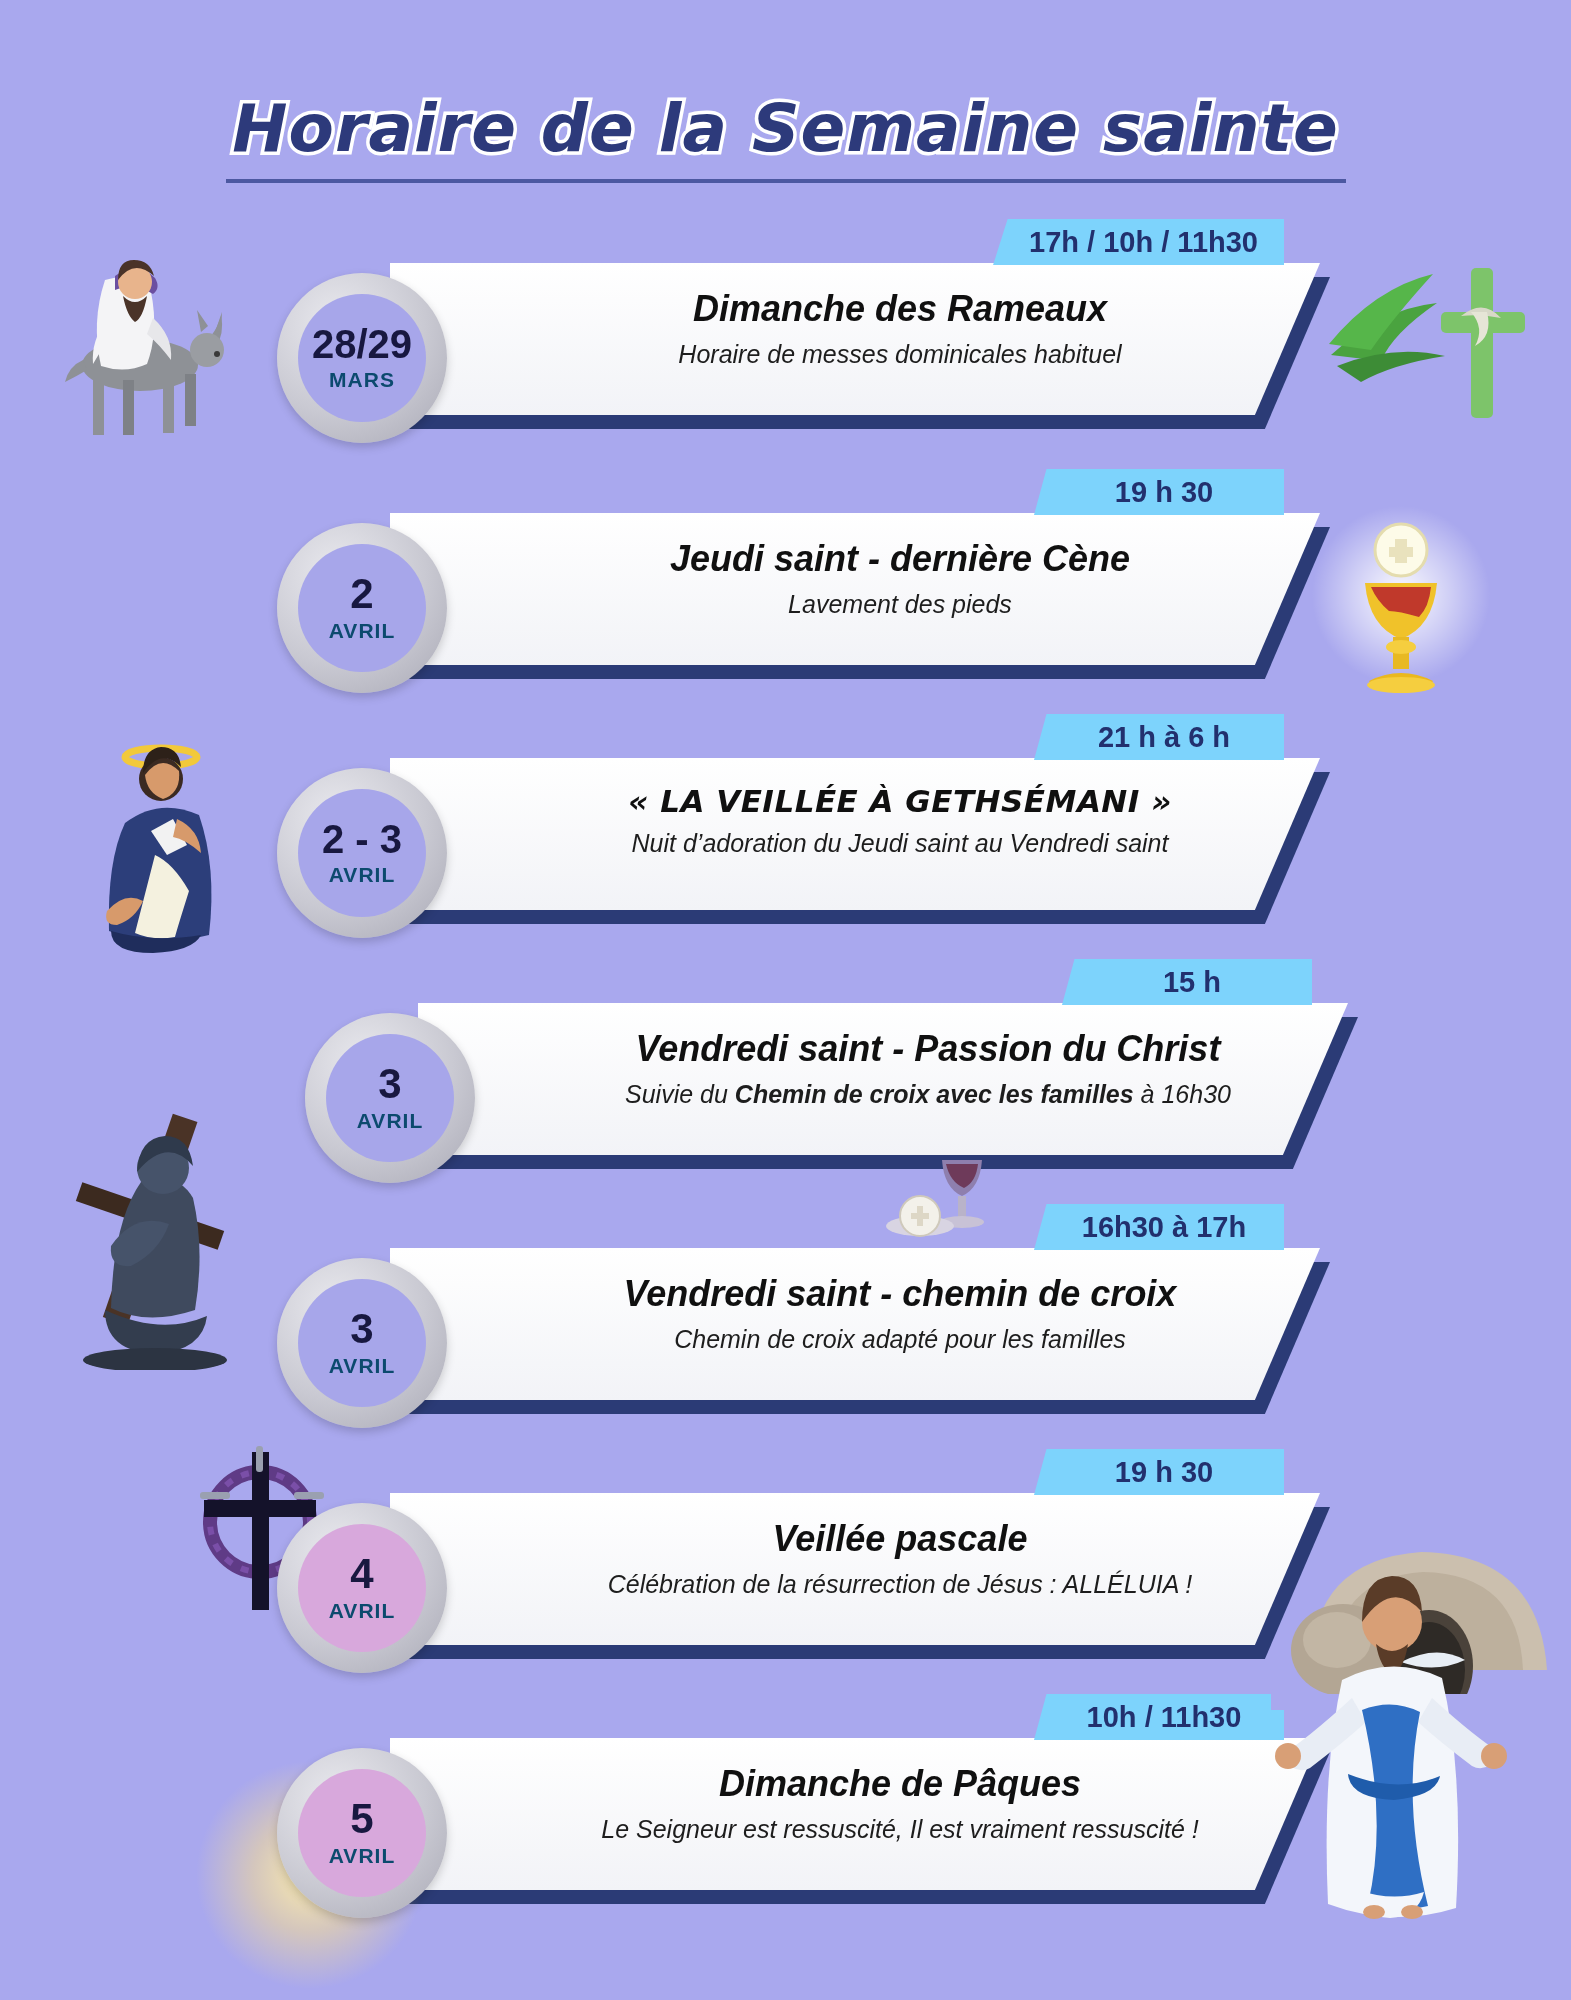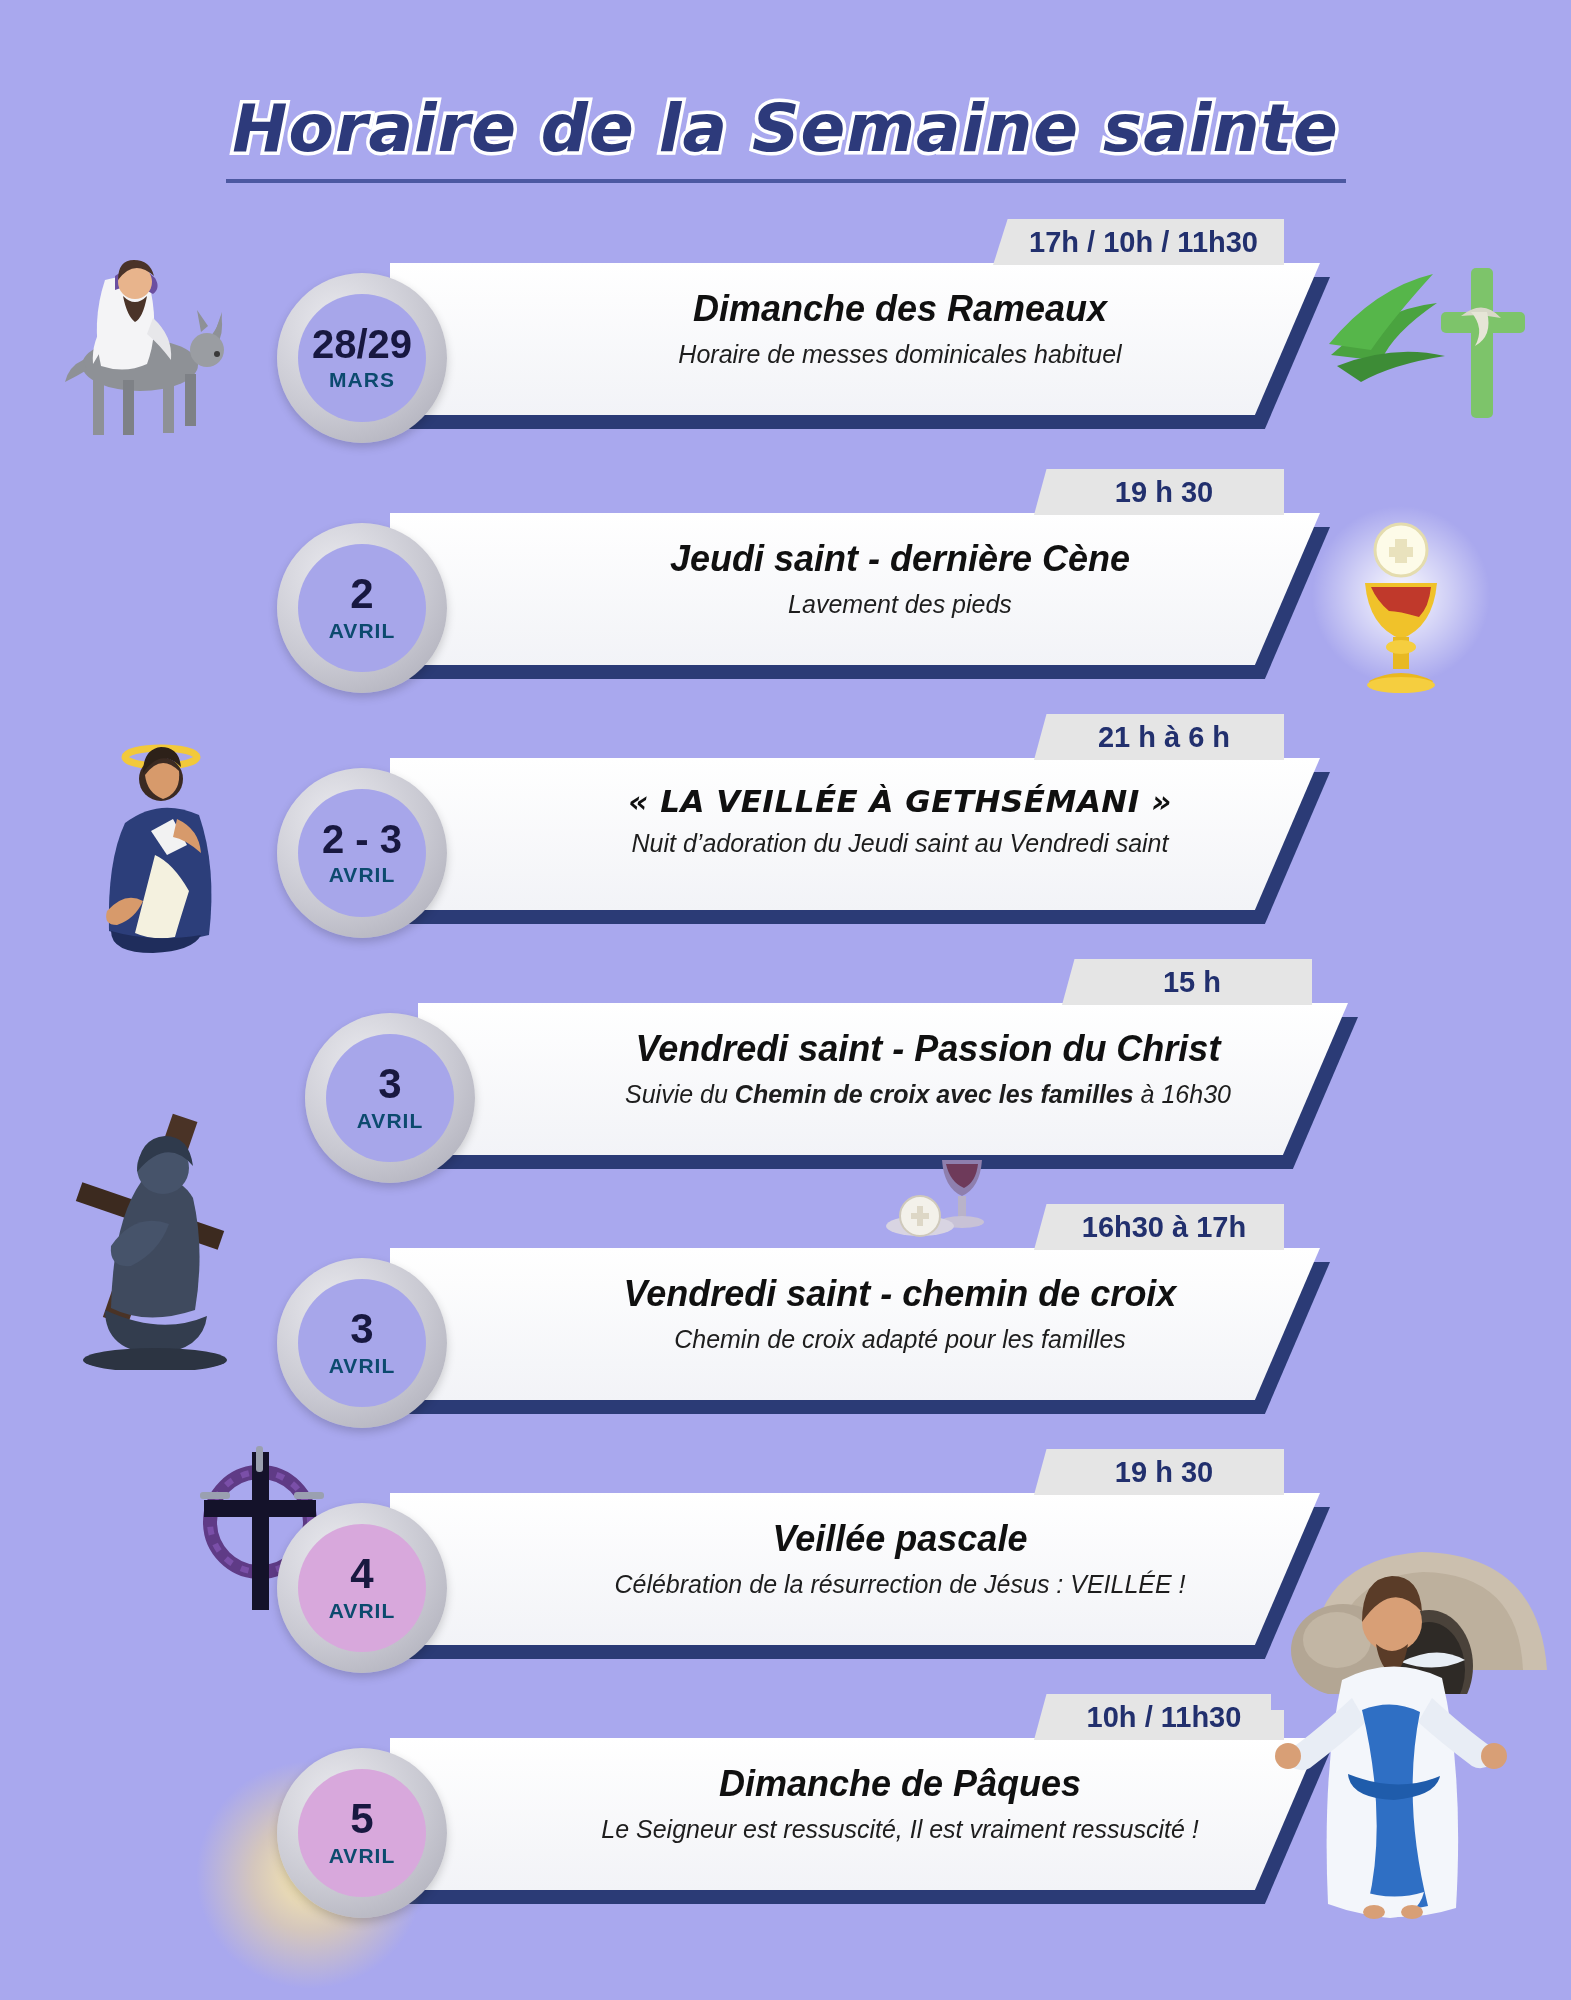--- a/index.html
+++ b/index.html
@@ -88,21 +88,21 @@
     background: linear-gradient(180deg,#ffffff 0%,#f2f3f7 100%);
     clip-path: polygon(0 0, 100% 0, 93% 100%, 0 100%);
   }
   
   .time-tab {
     position: absolute;
     top: -44px;
     right: 36px;
     height: 46px;
     min-width: 250px;
-    background: #e5e5e5;
+    background: #7dd3fc;
     clip-path: polygon(5% 0, 100% 0, 100% 100%, 0 100%);
     display: flex;
     align-items: center;
     justify-content: center;
     padding: 0 26px 0 36px;
     box-sizing: border-box;
   }
   .time-tab span {
     font-size: 29px;
     font-weight: 700;
@@ -455,21 +455,21 @@
 
 <div class="row" style="top:1475px;">
   <div class="banner-wrap">
     <div class="banner-shadow"></div>
     <div class="banner"></div>
     <div class="time-tab">
       <span>19 h 30</span>
     </div>
     <div class="banner-text ta-center">
       <p class="event-title">Veillée pascale</p>
-      <p class="event-sub">Célébration de la résurrection de Jésus : VEILLÉE !</p>
+      <p class="event-sub">Célébration de la résurrection de Jésus : ALLÉLUIA !</p>
     </div>
   </div>
   <div class="date-badge">
     <div class="date-inner pink">
       <div class="date-day">4</div>
       <div class="date-month">AVRIL</div>
     </div>
   </div>
 </div>
 

